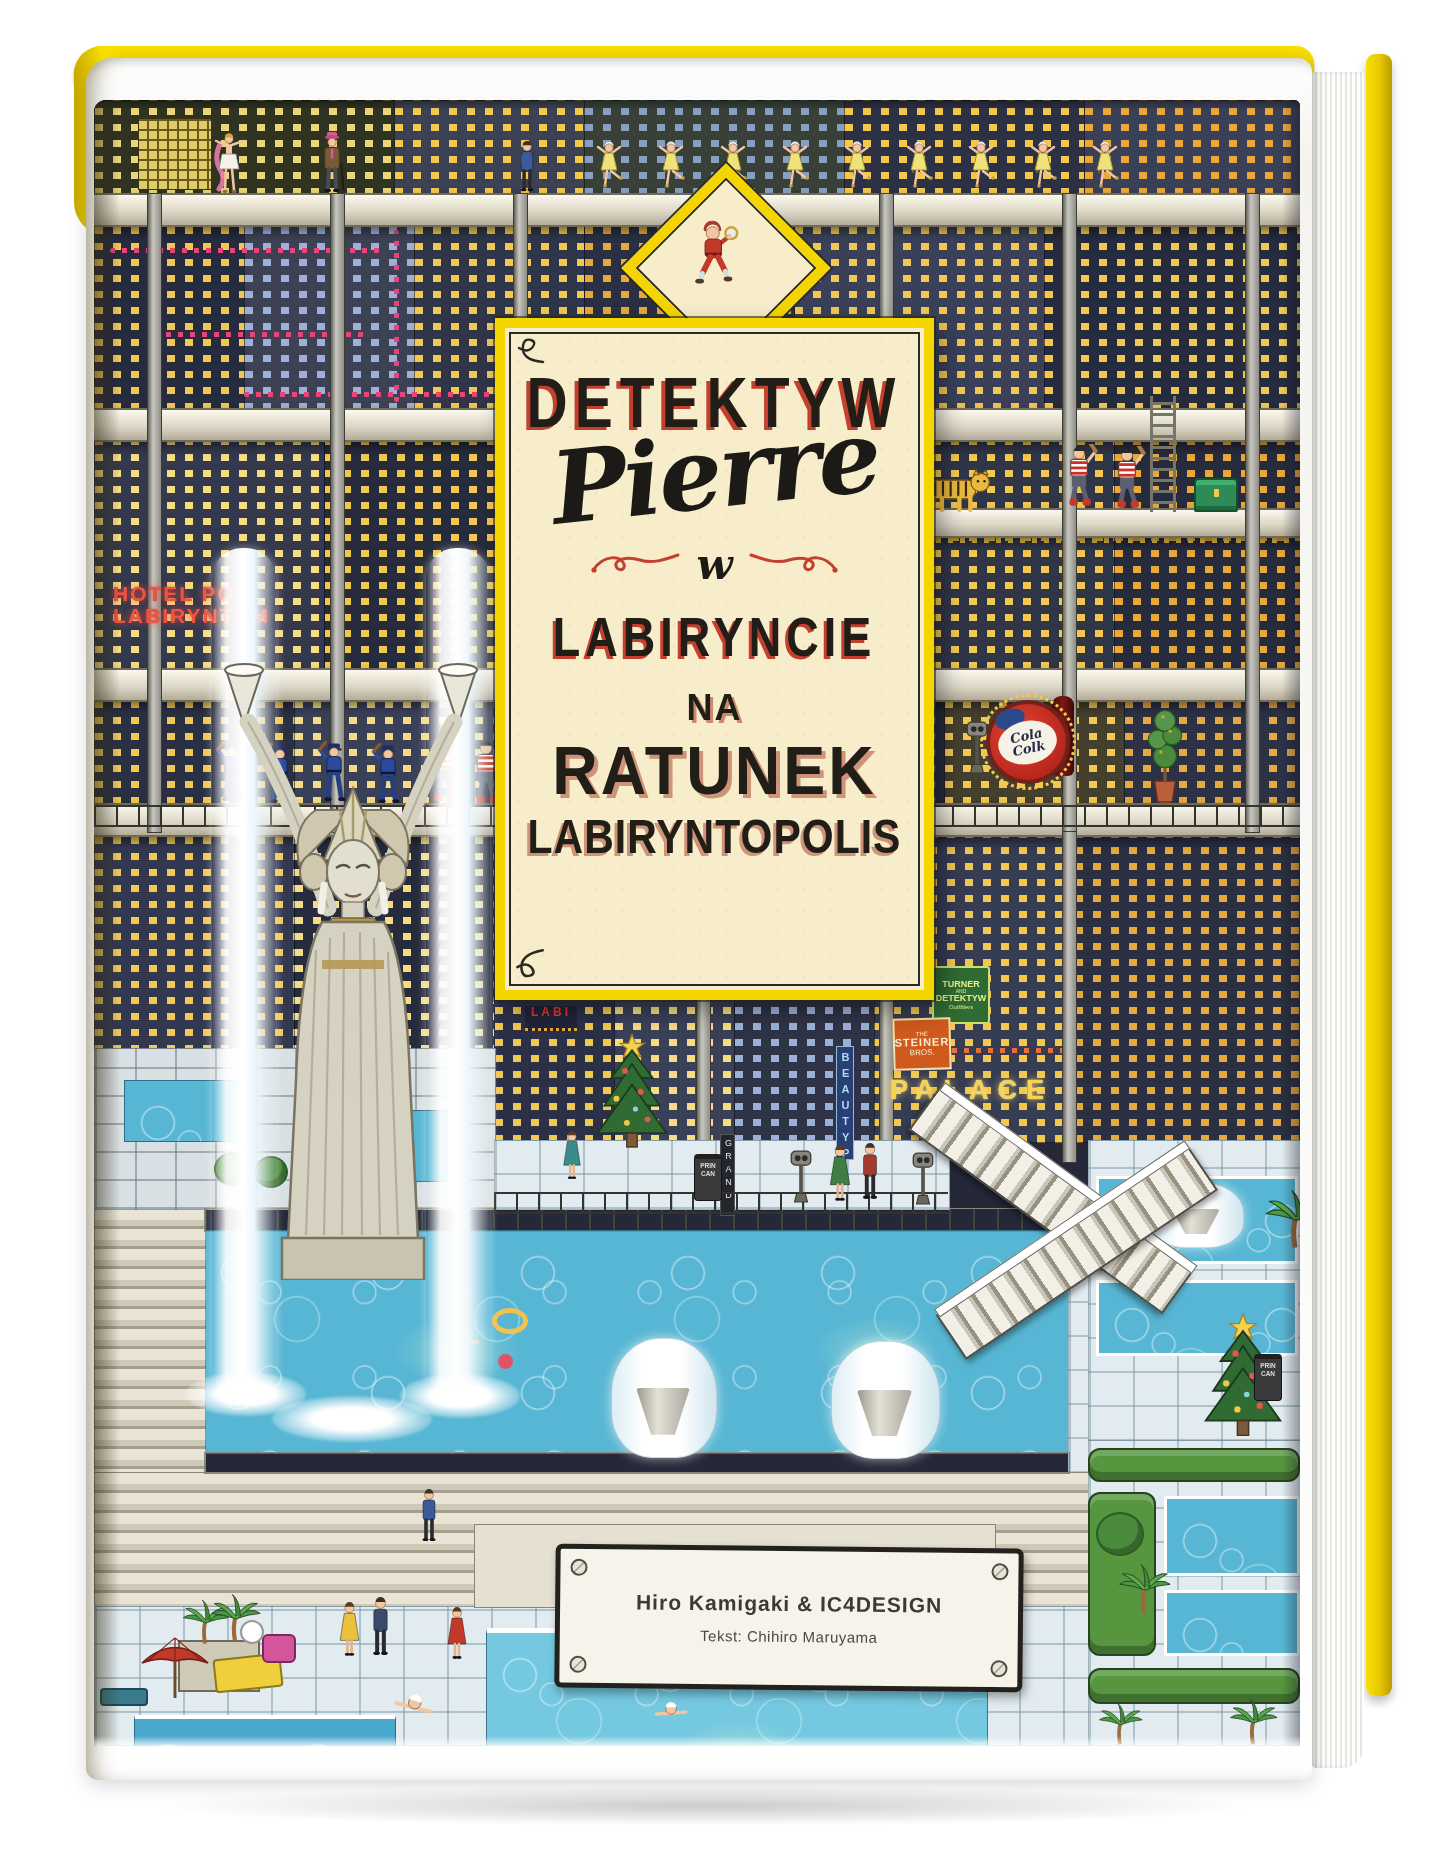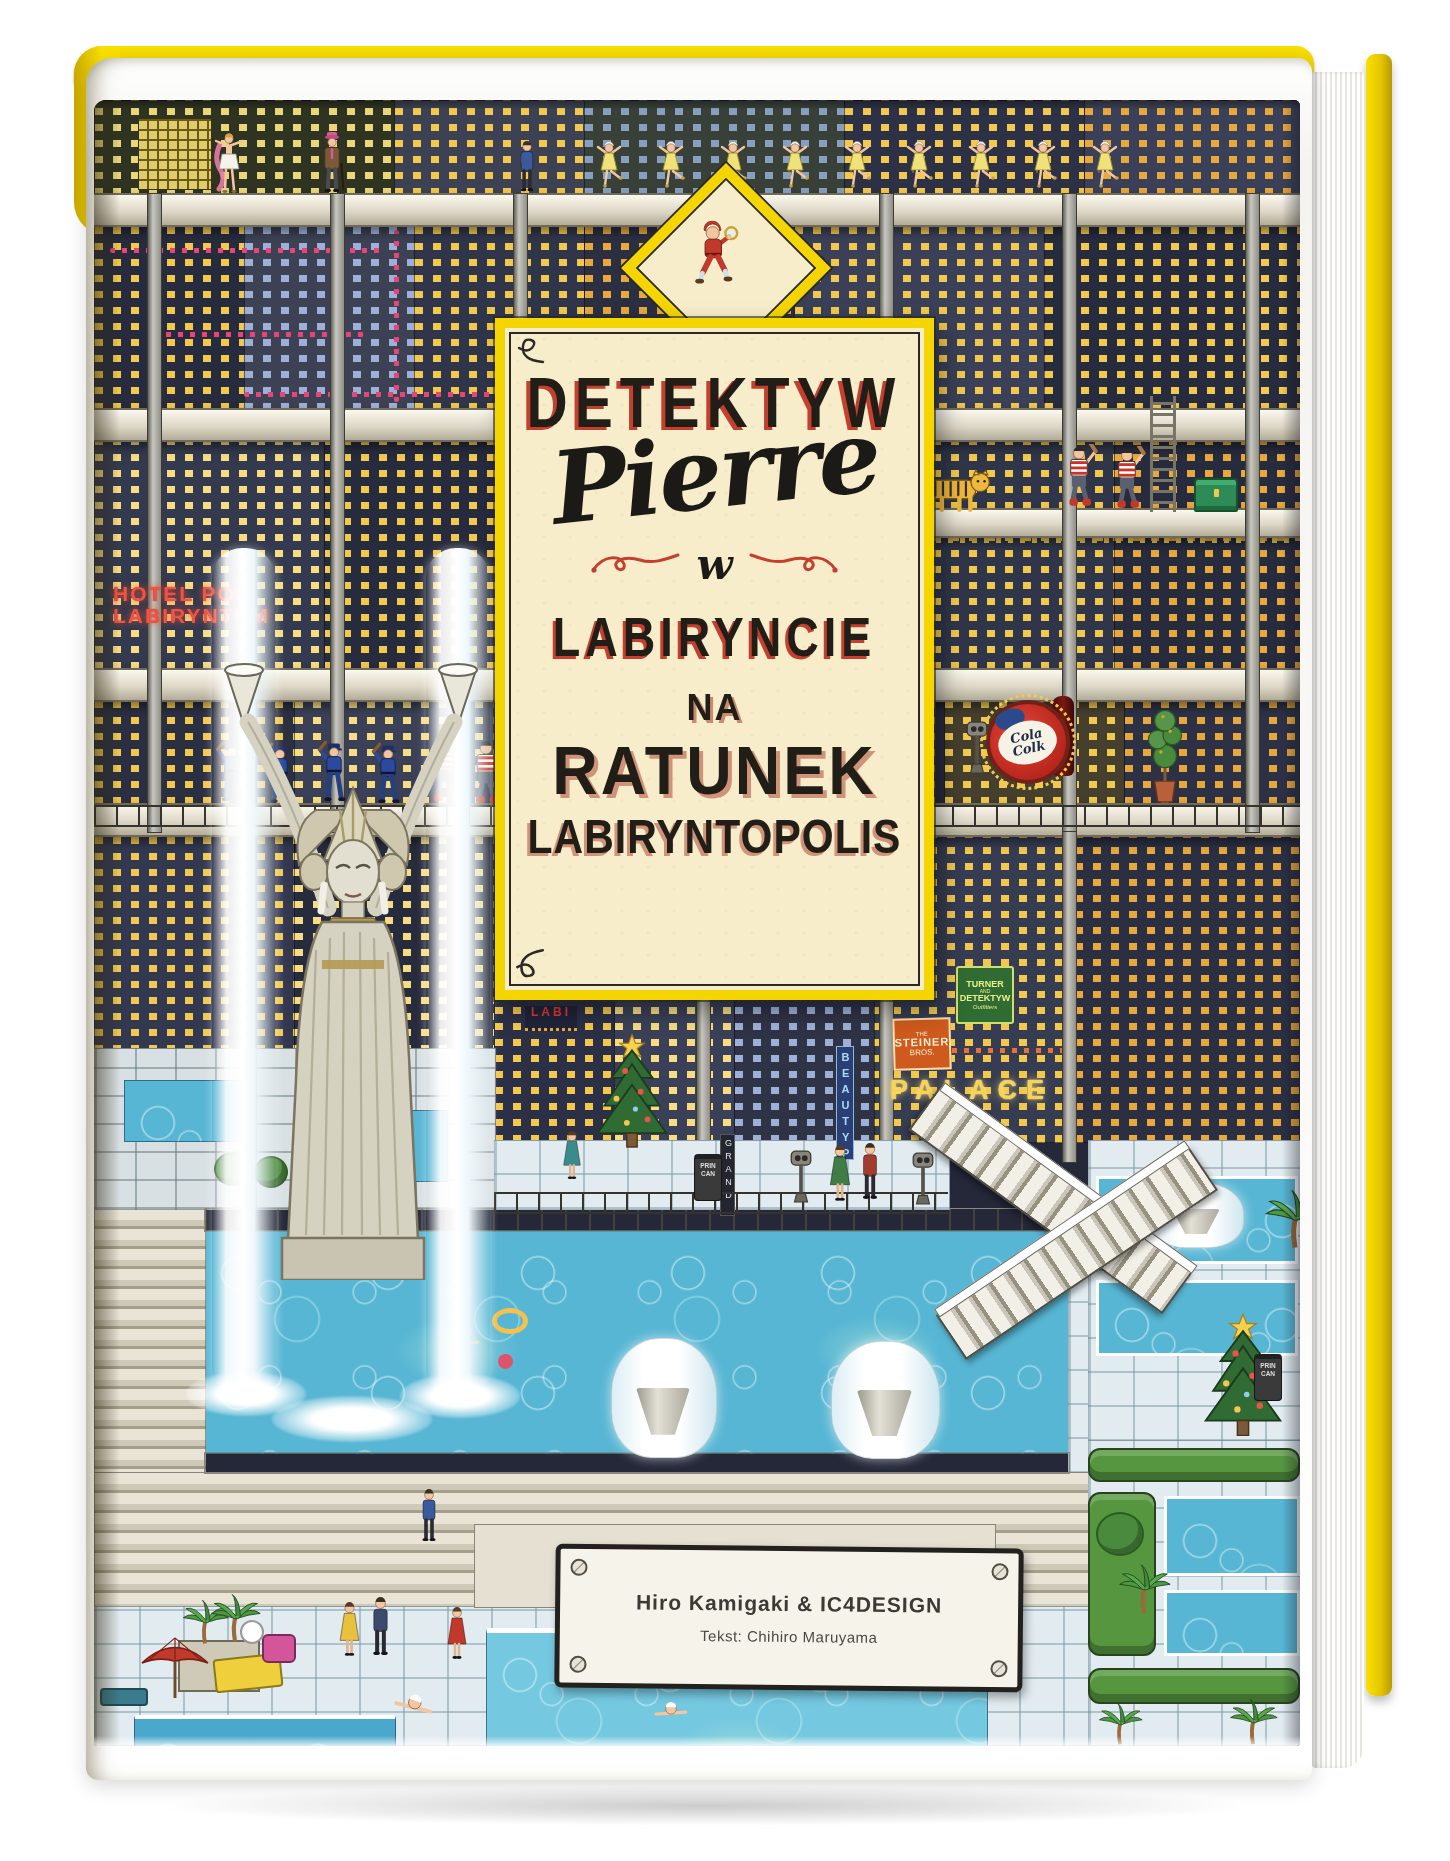--- a/index.html
+++ b/index.html
@@ -406,21 +406,21 @@
 
     <div class="b" style="left:0;top:731px;width:200px;height:220px;--c:#323850;--w:#f2c84e"></div>
     <div class="b" style="left:200px;top:731px;width:200px;height:220px;--c:#262b3d;--w:#f7dc82"></div>
     <div class="b" style="left:400px;top:731px;width:120px;height:310px;--c:#2b3047;--w:#f2c84e"></div>
     <div class="b" style="left:520px;top:731px;width:120px;height:310px;--c:#3a4057;--w:#f7dc82"></div>
     <div class="b" style="left:640px;top:731px;width:140px;height:310px;--c:#2f3346;--w:#9fb0d8"></div>
     <div class="b" style="left:780px;top:731px;width:200px;height:310px;--c:#363c52;--w:#f2c84e"></div>
     <div class="b" style="left:980px;top:731px;width:226px;height:310px;--c:#2a2f42;--w:#e8a83c"></div>
     <div class="dots" style="left:786px;top:948px;width:190px;--dc:#e8703c"></div>
     <div class="sign labi" style="left:431px;top:906px;width:52px;height:22px;">LABI</div>
-    <div class="sign boxsign turner" style="left:862px;top:866px;width:54px;height:54px;">
+    <div class="sign boxsign turner" style="left:838px;top:866px;width:54px;height:54px;">
       <div style="font-size:9px;font-weight:700;">TURNER</div>
       <div style="font-size:5px;">AND</div>
       <div style="font-size:9px;font-weight:700;">DETEKTYW</div>
       <div style="font-size:6px;font-style:italic;">Outfitters</div>
     </div>
     <div class="sign boxsign steiner" style="left:799px;top:918px;width:54px;height:48px;">
       <div style="font-size:6px;">THE</div>
       <div style="font-size:11px;font-weight:700;letter-spacing:1px;">STEINER</div>
       <div style="font-size:8px;">BROS.</div>
     </div>

